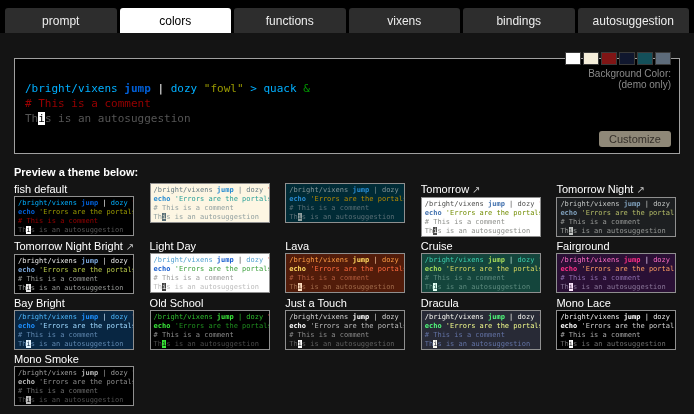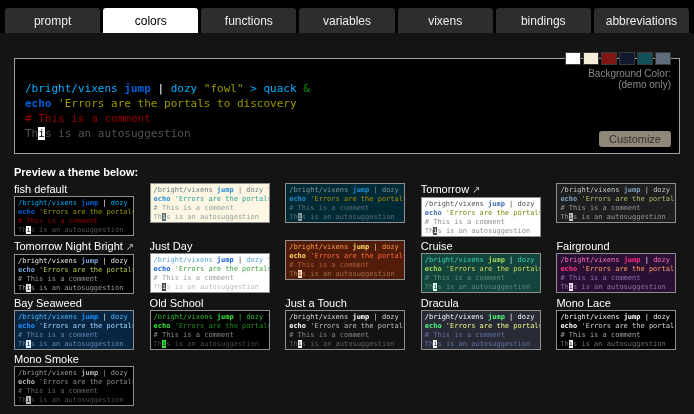--- a/index.html
+++ b/index.html
@@ -50,44 +50,42 @@
   }
 </style>
 </head>
 <body>
 
 <div class="topstrip"></div>
 <div class="tabbar">
     <div class="tab">prompt</div>
     <div class="tab active">colors</div>
     <div class="tab">functions</div>
-    <div class="tab">variables</div>
     <div class="tab">vixens</div>
     <div class="tab">bindings</div>
-    <div class="tab">abbreviations</div>
+    <div class="tab">autosuggestion</div>
   </div>
 
 <div class="content">
 
   <div class="preview-box">
     <div class="preview-side">
       <div class="swatch-row">
           <div class="swatch" style="background: rgb(255, 255, 255);"></div>
           <div class="swatch" style="background: rgb(245, 238, 218);"></div>
           <div class="swatch" style="background: rgb(128, 21, 21);"></div>
           <div class="swatch" style="background: rgb(16, 23, 46);"></div>
           <div class="swatch" style="background: rgb(20, 80, 90);"></div>
           <div class="swatch" style="background: rgb(93, 107, 122);"></div>
         </div>
       <div class="side-label">Background Color:</div>
       <div class="side-label">(demo only)</div>
     </div>
     <div>
         <div class="pline"><span style="color: rgb(0, 175, 255);">/bright/vixens</span><span style="color: rgb(255, 255, 255);"> </span><span style="color: rgb(0, 95, 215); font-weight: bold;">jump</span><span style="color: rgb(255, 255, 255);"> | </span><span style="color: rgb(0, 175, 255);">dozy</span><span style="color: rgb(255, 255, 255);"> </span><span style="color: rgb(153, 153, 0);">"fowl"</span><span style="color: rgb(0, 175, 255);"> &gt; </span><span style="color: rgb(0, 175, 255);">quack</span><span style="color: rgb(0, 153, 0);"> &amp;</span></div>
-        <div class="pline"><span style="color: rgb(0, 95, 215); font-weight: bold;">echo</span><span style="color: rgb(153, 153, 0);"> 'Errors are the portals to discovery</span></div>
         <div class="pline"><span style="color: rgb(153, 0, 0);"># This is a comment</span></div>
         <div class="pline"><span style="color: rgb(85, 85, 85);">Th</span><span style="color: rgb(0, 0, 0); background: rgb(255, 255, 255);">i</span><span style="color: rgb(85, 85, 85);">s is an autosuggestion</span></div>
       </div>
     <button class="customize-btn">Customize</button>
   </div>
 
   <div class="themes-heading">Preview a theme below:</div>
 
   <div class="theme-grid">
       <div class="theme-cell">
@@ -118,46 +116,48 @@
       <div class="theme-cell">
         <div class="theme-title">Tomorrow<span class="ext">↗</span></div>
         <div class="theme-term" style="background: rgb(255, 255, 255);">
           <div><span style="color: rgb(77, 77, 76);">/bright/vixens</span><span style="color: rgb(77, 77, 76);"> </span><span style="color: rgb(66, 113, 174); font-weight: bold;">jump</span><span style="color: rgb(77, 77, 76);"> | </span><span style="color: rgb(77, 77, 76);">dozy</span><span style="color: rgb(77, 77, 76);"> </span><span style="color: rgb(200, 40, 41);">"</span></div>
           <div><span style="color: rgb(66, 113, 174); font-weight: bold;">echo</span><span style="color: rgb(113, 140, 0);"> 'Errors are the portals</span></div>
           <div><span style="color: rgb(142, 144, 140);"># This is a comment</span></div>
           <div><span style="color: rgb(142, 144, 140);">Th</span><span style="background: rgb(77, 77, 76); color: rgb(255, 255, 255);">i</span><span style="color: rgb(142, 144, 140);">s is an autosuggestion</span></div>
         </div>
       </div>
       <div class="theme-cell">
+        <div class="theme-title">Tomorrow Night<span class="ext">↗</span></div>
         <div class="theme-term" style="background: rgb(29, 31, 33);">
           <div><span style="color: rgb(197, 200, 198);">/bright/vixens</span><span style="color: rgb(197, 200, 198);"> </span><span style="color: rgb(129, 162, 190); font-weight: bold;">jump</span><span style="color: rgb(197, 200, 198);"> | </span><span style="color: rgb(197, 200, 198);">dozy</span><span style="color: rgb(197, 200, 198);"> </span><span style="color: rgb(204, 102, 102);">"</span></div>
           <div><span style="color: rgb(129, 162, 190); font-weight: bold;">echo</span><span style="color: rgb(181, 189, 104);"> 'Errors are the portals</span></div>
           <div><span style="color: rgb(150, 152, 150);"># This is a comment</span></div>
           <div><span style="color: rgb(150, 152, 150);">Th</span><span style="background: rgb(197, 200, 198); color: rgb(29, 31, 33);">i</span><span style="color: rgb(150, 152, 150);">s is an autosuggestion</span></div>
         </div>
       </div>
       <div class="theme-cell">
         <div class="theme-title">Tomorrow Night Bright<span class="ext">↗</span></div>
         <div class="theme-term" style="background: rgb(0, 0, 0);">
           <div><span style="color: rgb(234, 234, 234);">/bright/vixens</span><span style="color: rgb(234, 234, 234);"> </span><span style="color: rgb(122, 166, 218); font-weight: bold;">jump</span><span style="color: rgb(234, 234, 234);"> | </span><span style="color: rgb(234, 234, 234);">dozy</span><span style="color: rgb(234, 234, 234);"> </span><span style="color: rgb(213, 78, 83);">"</span></div>
           <div><span style="color: rgb(122, 166, 218); font-weight: bold;">echo</span><span style="color: rgb(185, 202, 74);"> 'Errors are the portals</span></div>
           <div><span style="color: rgb(150, 152, 150);"># This is a comment</span></div>
           <div><span style="color: rgb(150, 152, 150);">Th</span><span style="background: rgb(234, 234, 234); color: rgb(0, 0, 0);">i</span><span style="color: rgb(150, 152, 150);">s is an autosuggestion</span></div>
         </div>
       </div>
       <div class="theme-cell">
-        <div class="theme-title">Just Day</div>
+        <div class="theme-title">Light Day</div>
         <div class="theme-term" style="background: rgb(255, 255, 255);">
           <div><span style="color: rgb(79, 159, 207);">/bright/vixens</span><span style="color: rgb(64, 64, 64);"> </span><span style="color: rgb(26, 95, 207); font-weight: bold;">jump</span><span style="color: rgb(64, 64, 64);"> | </span><span style="color: rgb(79, 159, 207);">dozy</span><span style="color: rgb(64, 64, 64);"> </span><span style="color: rgb(204, 51, 51);">"</span></div>
           <div><span style="color: rgb(26, 95, 207); font-weight: bold;">echo</span><span style="color: rgb(58, 159, 58);"> 'Errors are the portals</span></div>
           <div><span style="color: rgb(158, 158, 158);"># This is a comment</span></div>
           <div><span style="color: rgb(189, 189, 189);">Th</span><span style="background: rgb(64, 64, 64); color: rgb(255, 255, 255);">i</span><span style="color: rgb(189, 189, 189);">s is an autosuggestion</span></div>
         </div>
       </div>
       <div class="theme-cell">
+        <div class="theme-title">Lava</div>
         <div class="theme-term" style="background: rgb(82, 28, 10);">
           <div><span style="color: rgb(255, 157, 69);">/bright/vixens</span><span style="color: rgb(255, 207, 166);"> </span><span style="color: rgb(255, 215, 95); font-weight: bold;">jump</span><span style="color: rgb(255, 207, 166);"> | </span><span style="color: rgb(255, 157, 69);">dozy</span><span style="color: rgb(255, 207, 166);"> </span><span style="color: rgb(255, 46, 0);">"</span></div>
           <div><span style="color: rgb(255, 215, 95); font-weight: bold;">echo</span><span style="color: rgb(255, 106, 61);"> 'Errors are the portals</span></div>
           <div><span style="color: rgb(179, 92, 61);"># This is a comment</span></div>
           <div><span style="color: rgb(160, 106, 74);">Th</span><span style="background: rgb(255, 226, 196); color: rgb(82, 28, 10);">i</span><span style="color: rgb(160, 106, 74);">s is an autosuggestion</span></div>
         </div>
       </div>
       <div class="theme-cell">
         <div class="theme-title">Cruise</div>
         <div class="theme-term" style="background: rgb(20, 69, 60);">
@@ -170,21 +170,21 @@
       <div class="theme-cell">
         <div class="theme-title">Fairground</div>
         <div class="theme-term" style="background: rgb(42, 16, 53);">
           <div><span style="color: rgb(255, 110, 199);">/bright/vixens</span><span style="color: rgb(239, 215, 255);"> </span><span style="color: rgb(255, 46, 136); font-weight: bold;">jump</span><span style="color: rgb(239, 215, 255);"> | </span><span style="color: rgb(255, 110, 199);">dozy</span><span style="color: rgb(239, 215, 255);"> </span><span style="color: rgb(255, 64, 96);">"</span></div>
           <div><span style="color: rgb(255, 46, 136); font-weight: bold;">echo</span><span style="color: rgb(255, 158, 100);"> 'Errors are the portals</span></div>
           <div><span style="color: rgb(144, 112, 176);"># This is a comment</span></div>
           <div><span style="color: rgb(138, 119, 153);">Th</span><span style="background: rgb(255, 233, 255); color: rgb(42, 16, 53);">i</span><span style="color: rgb(138, 119, 153);">s is an autosuggestion</span></div>
         </div>
       </div>
       <div class="theme-cell">
-        <div class="theme-title">Bay Seaweed</div>
+        <div class="theme-title">Bay Bright</div>
         <div class="theme-term" style="background: rgb(8, 38, 66);">
           <div><span style="color: rgb(77, 184, 255);">/bright/vixens</span><span style="color: rgb(207, 233, 255);"> </span><span style="color: rgb(30, 144, 255); font-weight: bold;">jump</span><span style="color: rgb(207, 233, 255);"> | </span><span style="color: rgb(77, 184, 255);">dozy</span><span style="color: rgb(207, 233, 255);"> </span><span style="color: rgb(255, 107, 107);">"</span></div>
           <div><span style="color: rgb(30, 144, 255); font-weight: bold;">echo</span><span style="color: rgb(159, 217, 255);"> 'Errors are the portals</span></div>
           <div><span style="color: rgb(95, 135, 175);"># This is a comment</span></div>
           <div><span style="color: rgb(95, 135, 175);">Th</span><span style="background: rgb(230, 244, 255); color: rgb(8, 38, 66);">i</span><span style="color: rgb(95, 135, 175);">s is an autosuggestion</span></div>
         </div>
       </div>
       <div class="theme-cell">
         <div class="theme-title">Old School</div>
         <div class="theme-term" style="background: rgb(0, 0, 0);">

